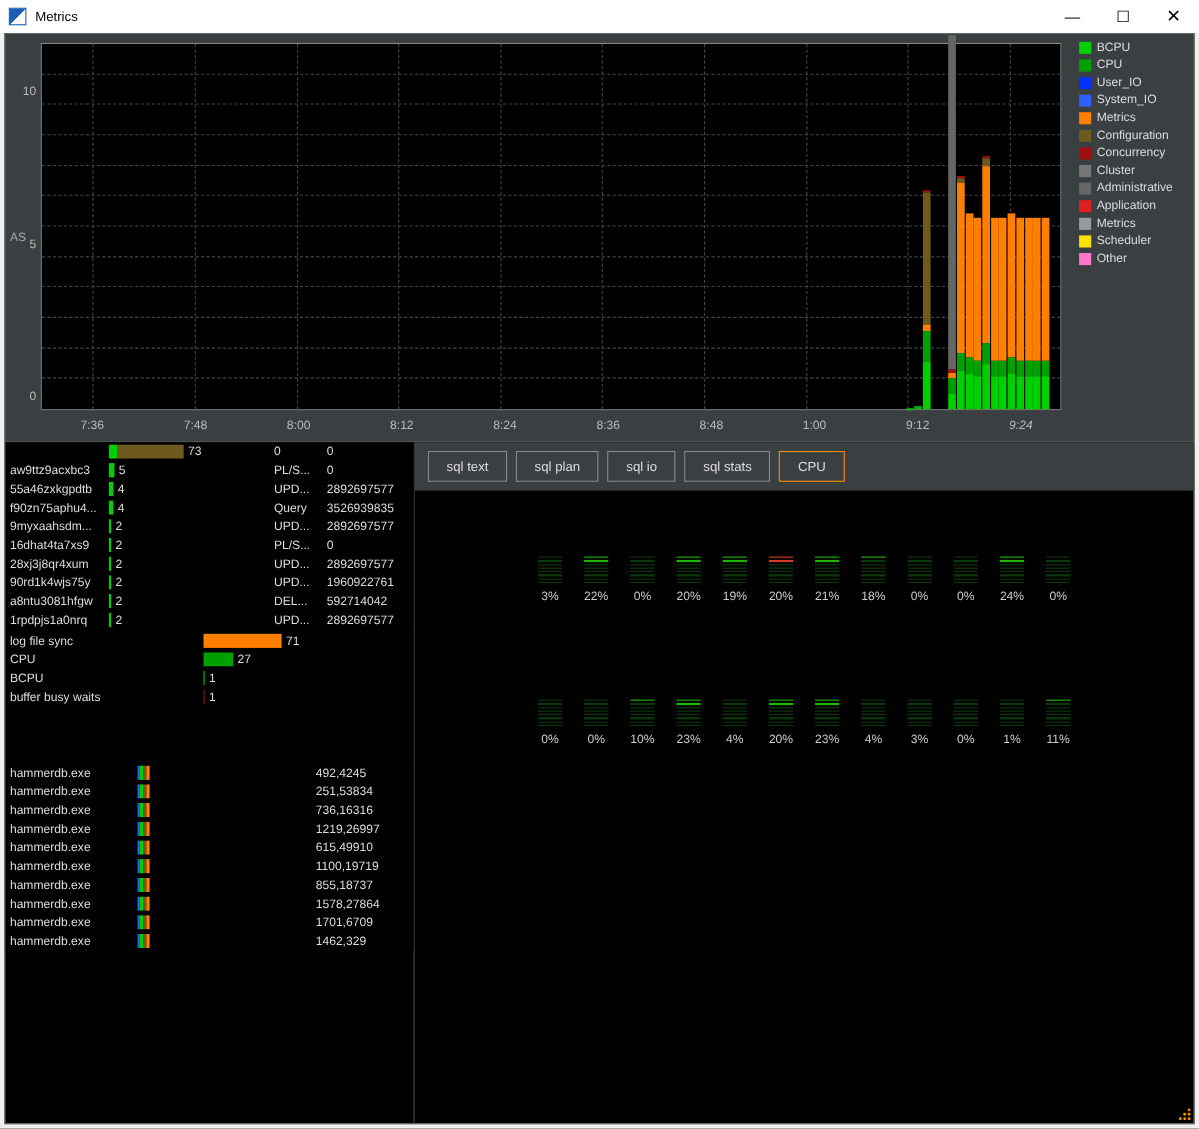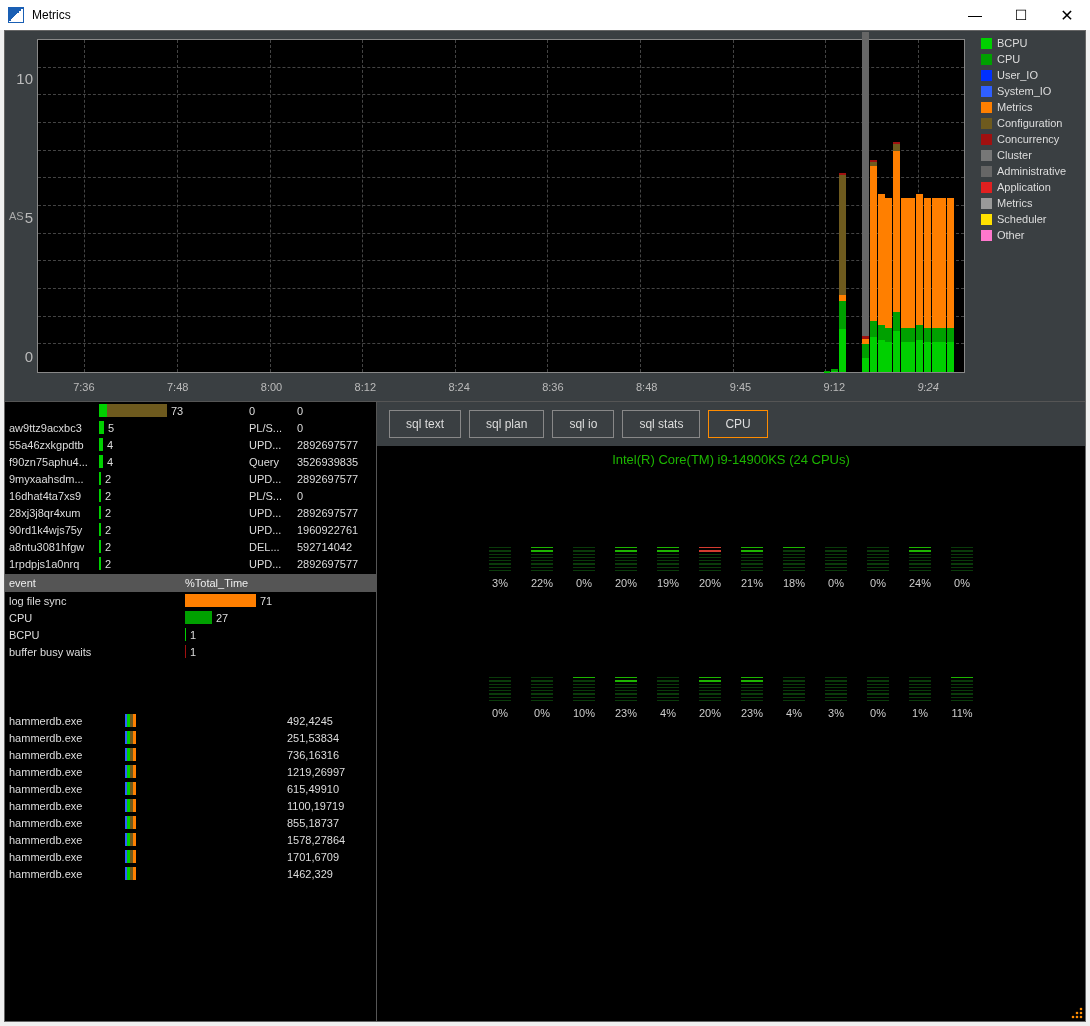--- a/index.html
+++ b/index.html
@@ -58,21 +58,21 @@
   }
   .y-axis {
     width: 32px;
     position: relative;
   }
   .y-axis .as-label {
     position:absolute; left:4px; top:50%; transform:translateY(-50%);
     color:#aaa; font-size:11px;
   }
   .y-tick {
-    position:absolute; right:4px; color:#bbb; font-size:15px;
+    position:absolute; right:4px; color:#bbb; font-size:11px;
     transform:translateY(-50%);
   }
   .plot-wrap {
     flex:1; position:relative; padding-right: 10px;
   }
   .plot {
     position:absolute; left:0; top:8px; right:10px; bottom:28px;
     background:#000;
     border:1px solid #888;
   }
@@ -346,21 +346,21 @@
           </div>
         </div>
       <div id="xticks">
           <div class="x-tick" style="left: calc(5%);">7:36</div>
           <div class="x-tick" style="left: calc(15%);">7:48</div>
           <div class="x-tick" style="left: calc(25%);">8:00</div>
           <div class="x-tick" style="left: calc(35%);">8:12</div>
           <div class="x-tick" style="left: calc(45%);">8:24</div>
           <div class="x-tick" style="left: calc(55%);">8:36</div>
           <div class="x-tick" style="left: calc(65%);">8:48</div>
-          <div class="x-tick" style="left: calc(75%);">9:45</div>
+          <div class="x-tick" style="left: calc(75%);">1:00</div>
           <div class="x-tick" style="left: calc(85%);">9:12</div>
           <div class="x-tick" style="left: calc(95%); font-style: italic;">9:24</div>
         </div>
     </div>
     <div class="legend" id="legend">
         <div class="legend-row">
           <span class="swatch" style="background: rgb(0, 208, 0);"></span>
           <span>BCPU</span>
         </div>
         <div class="legend-row">
@@ -506,24 +506,20 @@
                 <span class="minibar" style="width: 2px;"><span class="seg" style="width: 2px; background: rgb(0, 208, 0);"></span></span>
                 <span>2</span>
               </div>
               <div class="sql-c-sqlt">UPD...</div>
               <div class="sql-c-plan">2892697577</div>
             </div>
           </div>
       </div>
 
       <div style="margin-top:2px;">
-        <div class="table-header">
-          <div class="evt-c-name">event</div>
-          <div class="evt-c-pct">%Total_Time</div>
-        </div>
         <div class="tbody" id="evt-body" style="min-height:118px;">
             <div class="trow">
               <div class="evt-c-name">log file sync</div>
               <div class="evt-c-pct">
                 <span class="minibar" style="width: 71px;"><span class="seg" style="width: 100%; background: rgb(255, 127, 0);"></span></span>
                 <span>71</span>
               </div>
             </div>
             <div class="trow">
               <div class="evt-c-name">CPU</div>
@@ -626,21 +622,20 @@
     </div>
 
     <div class="right-panel">
       <div class="tabs" id="tabs">
           <div class="tab">sql text</div>
           <div class="tab">sql plan</div>
           <div class="tab">sql io</div>
           <div class="tab">sql stats</div>
           <div class="tab active">CPU</div>
         </div>
-      <div class="cpu-title">Intel(R) Core(TM) i9-14900KS (24 CPUs)</div>
       <div class="cpu-grid" id="cpu-grid">
           <div class="cpu-row">
             <div class="core">
               <div class="core-bars">
                 <div class="bar off"></div>
                 <div class="bar off"></div>
                 <div class="bar off"></div>
                 <div class="bar off"></div>
                 <div class="bar off"></div>
                 <div class="bar off"></div>

